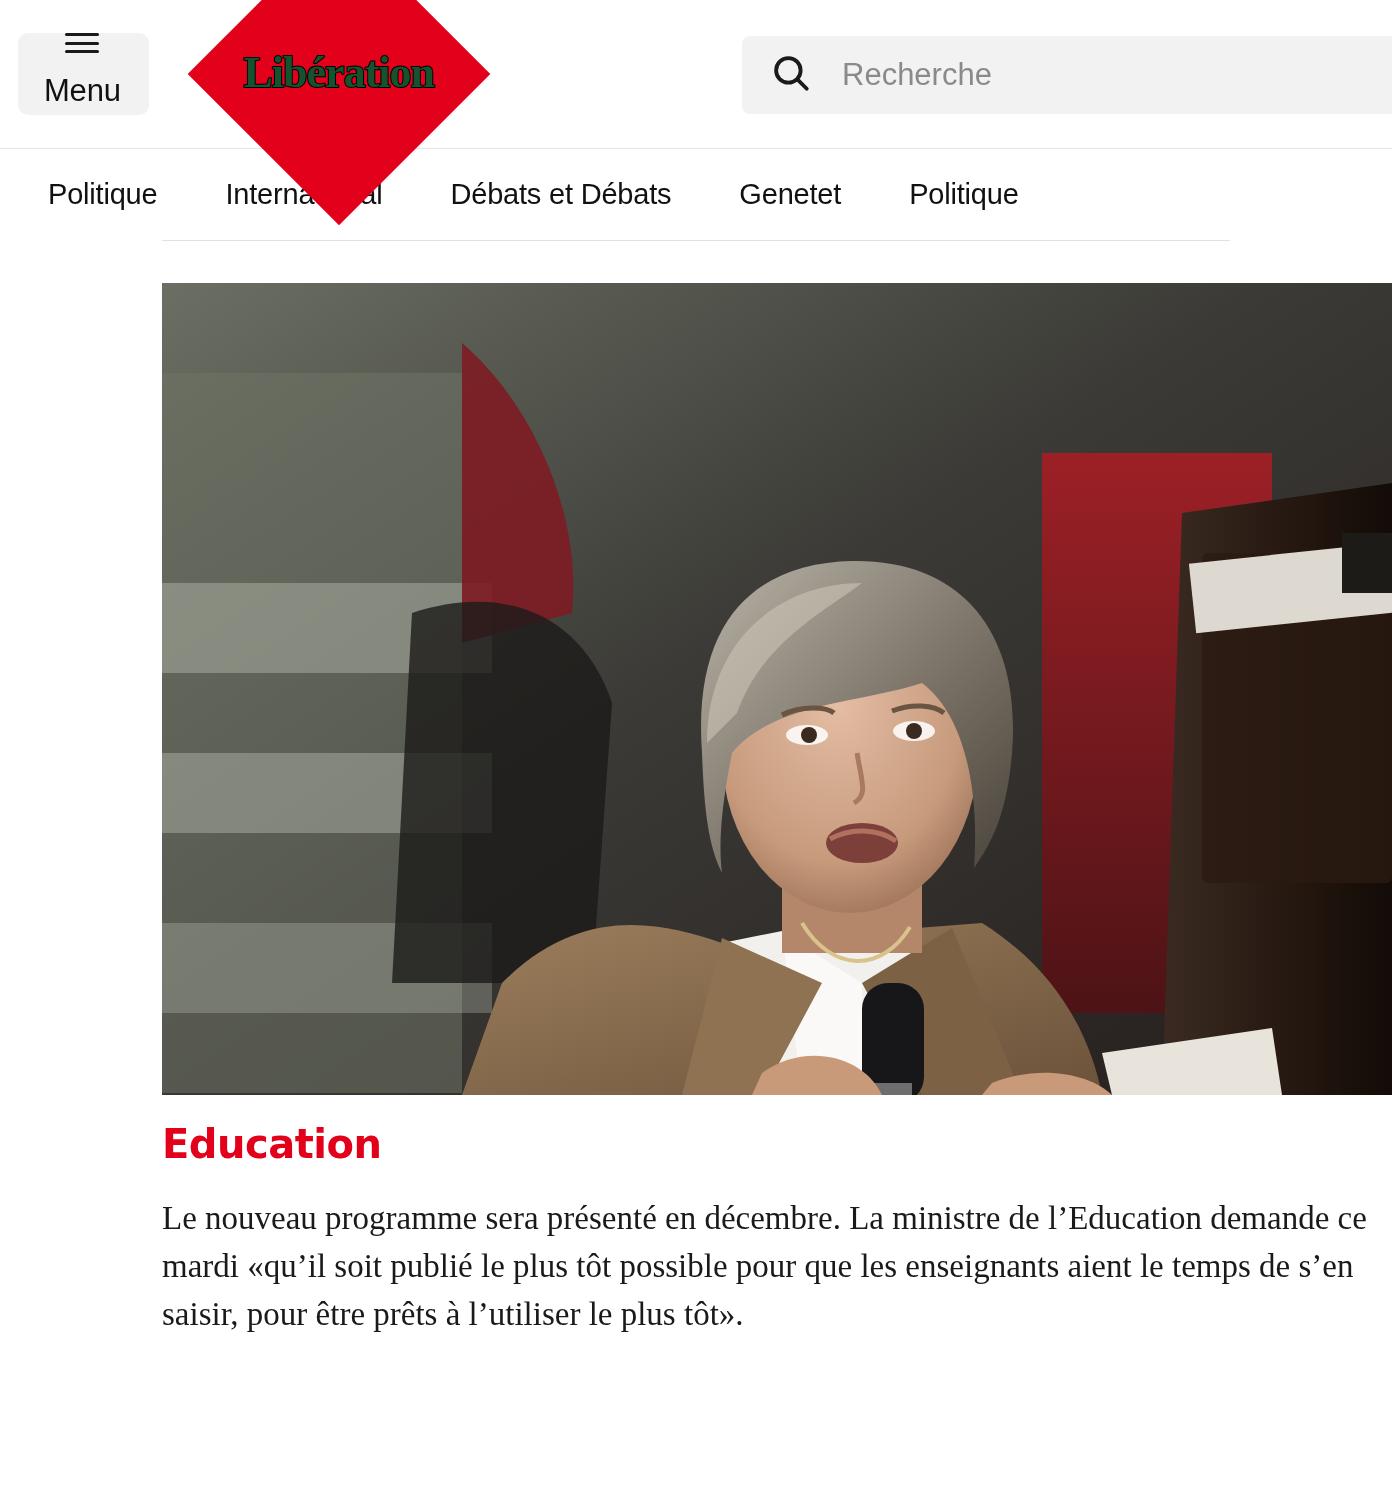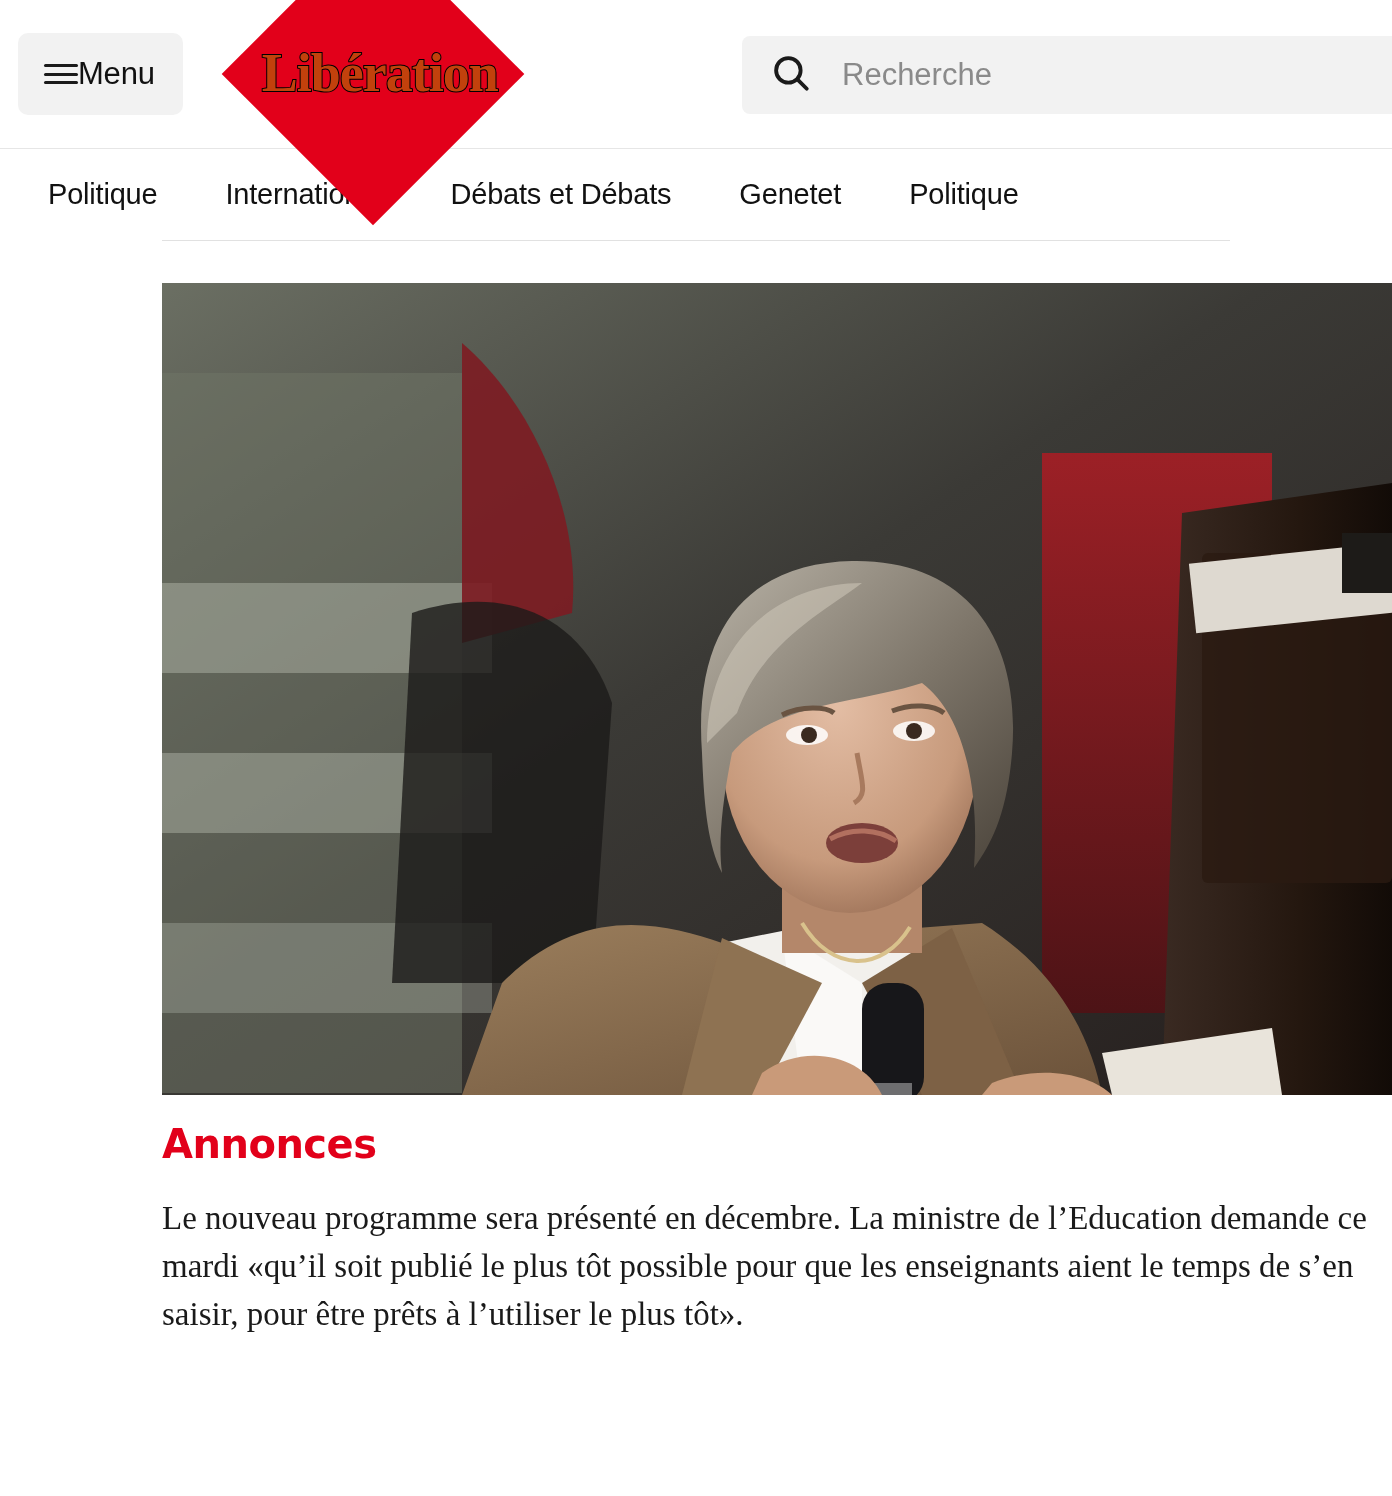--- a/index.html
+++ b/index.html
@@ -17,26 +17,28 @@
     position: relative;
     height: 148px;
     background: #ffffff;
     display: flex;
     align-items: center;
     padding: 0 0 0 18px;
   }
   .menu-btn {
     display: flex;
     align-items: center;
+    gap: 20px;
     background: #f2f2f2;
     border: none;
     border-radius: 10px;
     height: 82px;
     padding: 0 28px 0 26px;
     cursor: pointer;
+    flex-direction: column;
   }
   .burger {
     display: flex;
     flex-direction: column;
     justify-content: space-between;
     width: 34px;
     height: 20px;
   }
   .burger span {
     display: block;
@@ -66,27 +68,26 @@
     background: #e2001a;
     transform: translate(-50%, -50%) rotate(45deg);
   }
   .logo-word {
     position: absolute;
     left: 50%;
     top: 50%;
     transform: translate(-50%, -52%);
     font-family: "Liberation Serif", serif;
     font-weight: bold;
-    font-size: 54px;
+    font-size: 44px;
     letter-spacing: -1px;
-    color: #c2410c;
+    color: #14532d;
     -webkit-text-stroke: 2px #000;
     paint-order: stroke fill;
     white-space: nowrap;
-    margin-left: 7px;
   }
   .search-box {
     position: absolute;
     left: 742px;
     top: 36px;
     right: -40px;
     height: 78px;
     background: #f2f2f2;
     border-radius: 8px;
     display: flex;
@@ -296,16 +297,16 @@
       <rect x="700" y="700" width="62" height="120" rx="26" fill="#17171a"></rect>
       <rect x="712" y="800" width="38" height="12" fill="#6e6e70"></rect>
 
       <path d="M600 790 C640 760 700 770 720 812 L590 812 Z" fill="#c99a79"></path>
       <path d="M830 800 C880 780 930 792 950 812 L820 812 Z" fill="#c99a79"></path>
 
       <path d="M940 770 L1110 745 L1120 812 L950 812 Z" fill="#e9e4db"></path>
     </svg>
   </div>
 
-  <div class="kicker">Annonces</div>
+  <div class="kicker">Education</div>
   <p class="standfirst">Le nouveau programme sera présenté en décembre. La ministre de l’Education demande ce mardi «qu’il soit publié le plus tôt possible pour que les enseignants aient le temps de s’en saisir, pour être prêts à l’utiliser le plus tôt».</p>
 
 </article>
 
 </body></html>

